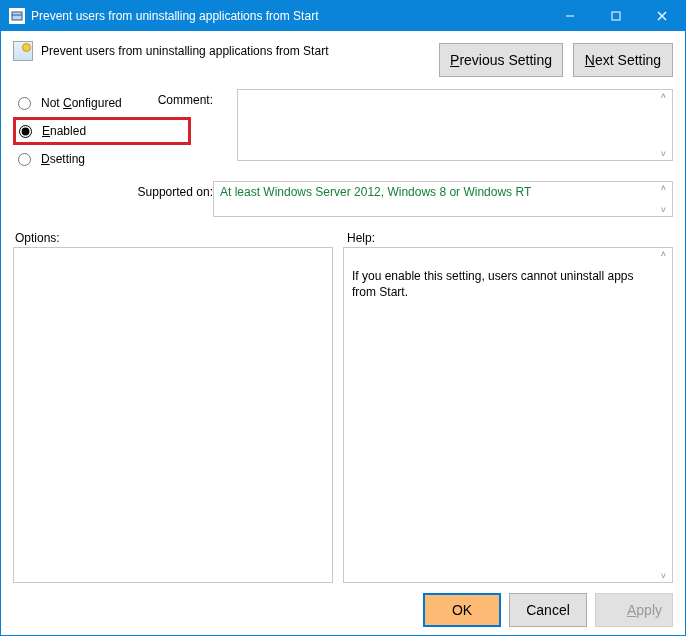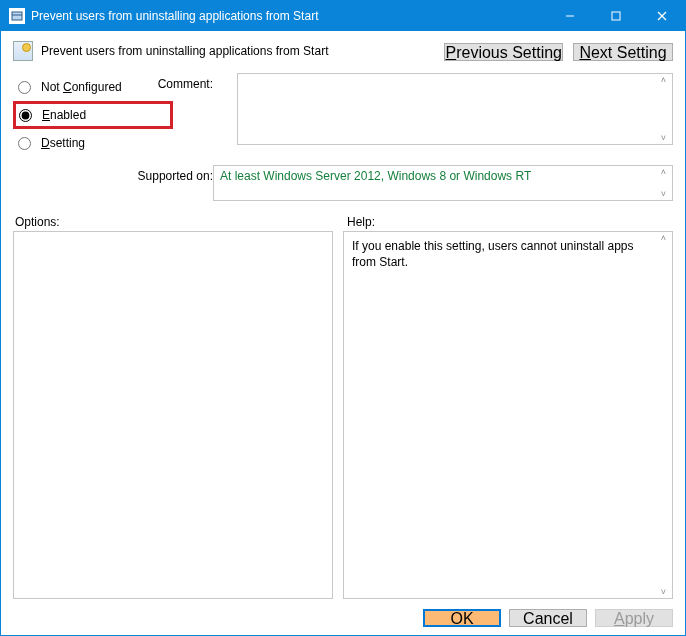--- a/index.html
+++ b/index.html
@@ -72,26 +72,26 @@
     position:absolute;
     right:1px; top:1px;
     width:7px;height:7px;
     border-radius:50%;
     background:#f2c94c;
     border:1px solid #c59a12;
   }
   .hdr-label { font-size:12px; }
   .nav-btns { display:flex; gap:10px; margin-top:2px; }
   .win-btn {
-    height:18px;
+    height:34px;
     background:#e1e1e1;
     border:1px solid #adadad;
     font-family:inherit;
-    font-size:16px;
-    padding:0 0;
+    font-size:14px;
+    padding:0 10px;
     cursor:pointer;
     min-width:100px;
   }
   .win-btn u { text-decoration: underline; }
   .state-row {
     display:flex;
     align-items:flex-start;
     margin-bottom:8px;
   }
   .state-col {
@@ -108,21 +108,21 @@
     padding-left:3px;
     font-size:12px;
     cursor:pointer;
     border:2px solid transparent;
     gap:6px;
   }
   .radio input { margin:0 4px 0 0; accent-color:#000; }
   .radio .rlabel u { text-decoration:underline; }
   .radio.highlight {
     border:3px solid #d3222a;
-    width:160px;
+    width:178px;
     padding-left:3px;
     position:relative;
     z-index:2;
     background:#fff;
   }
   .comment-col {
     flex:1;
     display:flex;
     align-items:flex-start;
     gap:24px;
@@ -183,38 +183,40 @@
     border:1px solid #c8c8c8;
     background:#fff;
     display:flex;
   }
   .help-box .inner{
     flex:1;
     padding:6px 8px;
     font-size:12px;
     line-height:1.35;
     overflow:hidden;
+    margin-top:14px;
   }
   .footer {
     display:flex;
     justify-content:flex-end;
     gap:8px;
     padding-top:10px;
   }
   .footer .win-btn { min-width:78px; }
   .footer .primary {
     border:1px solid #0078d7;
     box-shadow: inset 0 0 0 1px #0078d7;
     background:#fdba74;
   }
   .footer .disabled {
     color:#9a9a9a;
     background:#e1e1e1;
     border:1px solid #cfcfcf;
     cursor:default;
+    text-align:right;
   }
 </style>
 </head>
 <body>
 
 <div class="window">
 
   <div class="titlebar">
     <div class="tb-icon">
       <svg width="12" height="12" viewBox="0 0 12 12">

